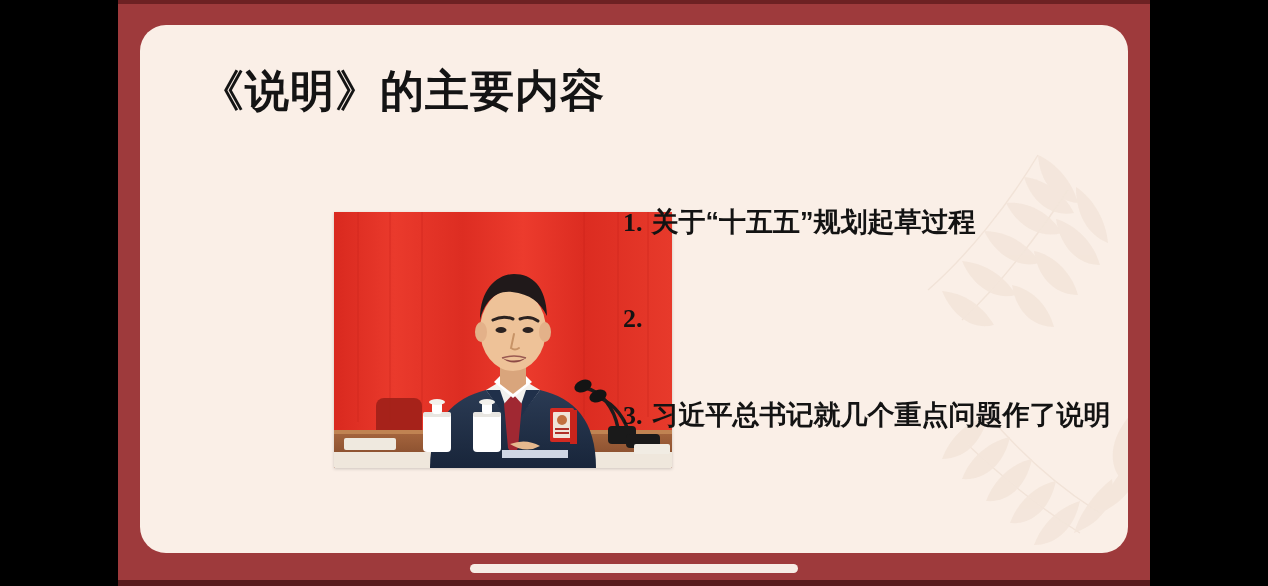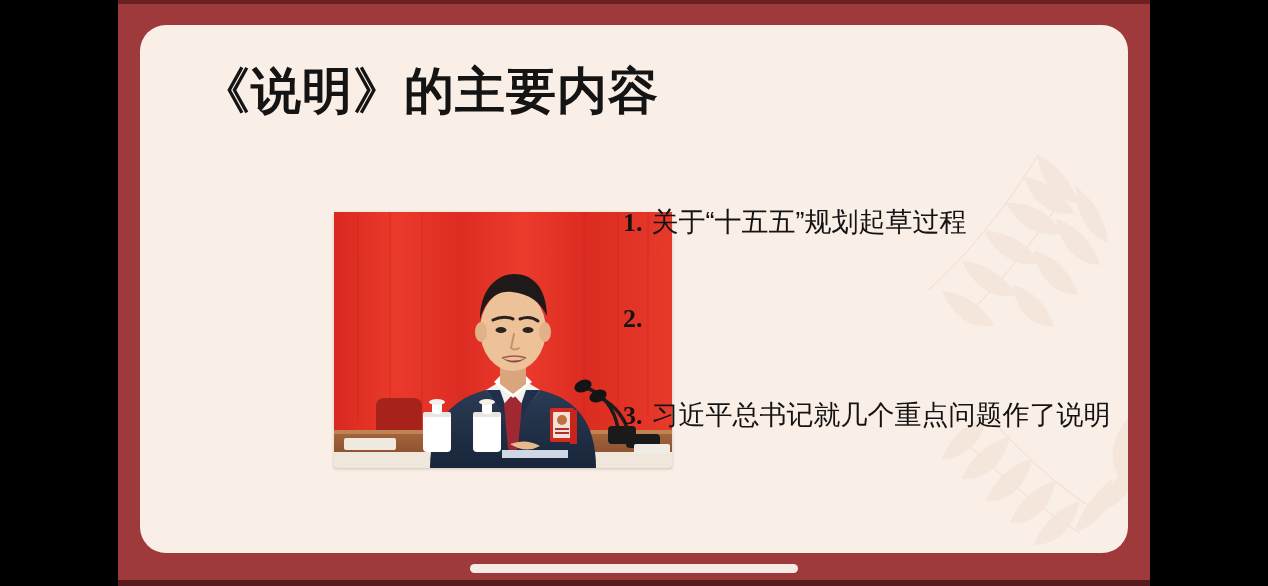--- a/index.html
+++ b/index.html
@@ -67,21 +67,21 @@
     height: 440px;
     opacity: 0.5;
     pointer-events: none;
   }
 
   
   #slide-title {
     position: absolute;
     left: 60px;
     top: 40px;
-    font-size: 50px;
+    font-size: 44px;
     line-height: 52px;
     font-weight: 700;
     color: #141414;
     letter-spacing: 1px;
     white-space: nowrap;
   }
 
   
   #photo-figure {
     position: absolute;
@@ -112,21 +112,21 @@
     margin-bottom: 58px;
     white-space: nowrap;
   }
   .agenda-item:last-child { margin-bottom: 0; }
   .agenda-index {
     font-family: "Liberation Serif", "DejaVu Serif", serif;
     font-weight: 700;
     font-size: 26px;
     margin-right: 9px;
   }
-  .agenda-text { font-weight: 400; text-align: right; }
+  .agenda-text { font-weight: 700; text-align: right; }
 
   
   #home-indicator {
     position: absolute;
     left: 50%;
     transform: translateX(-50%);
     bottom: 13px;
     width: 328px;
     height: 9px;
     background: #f7ece5;

